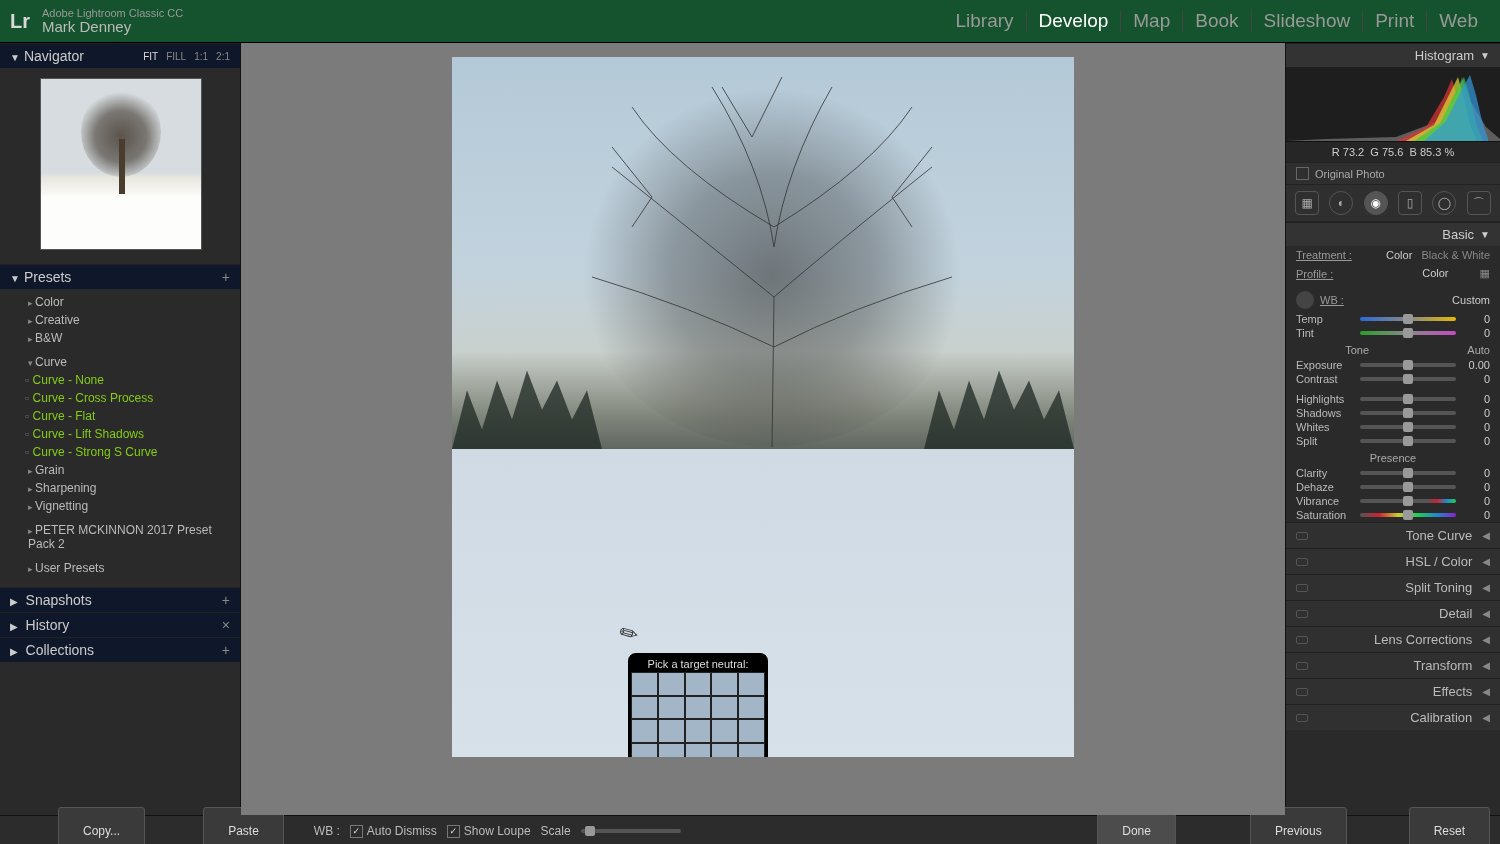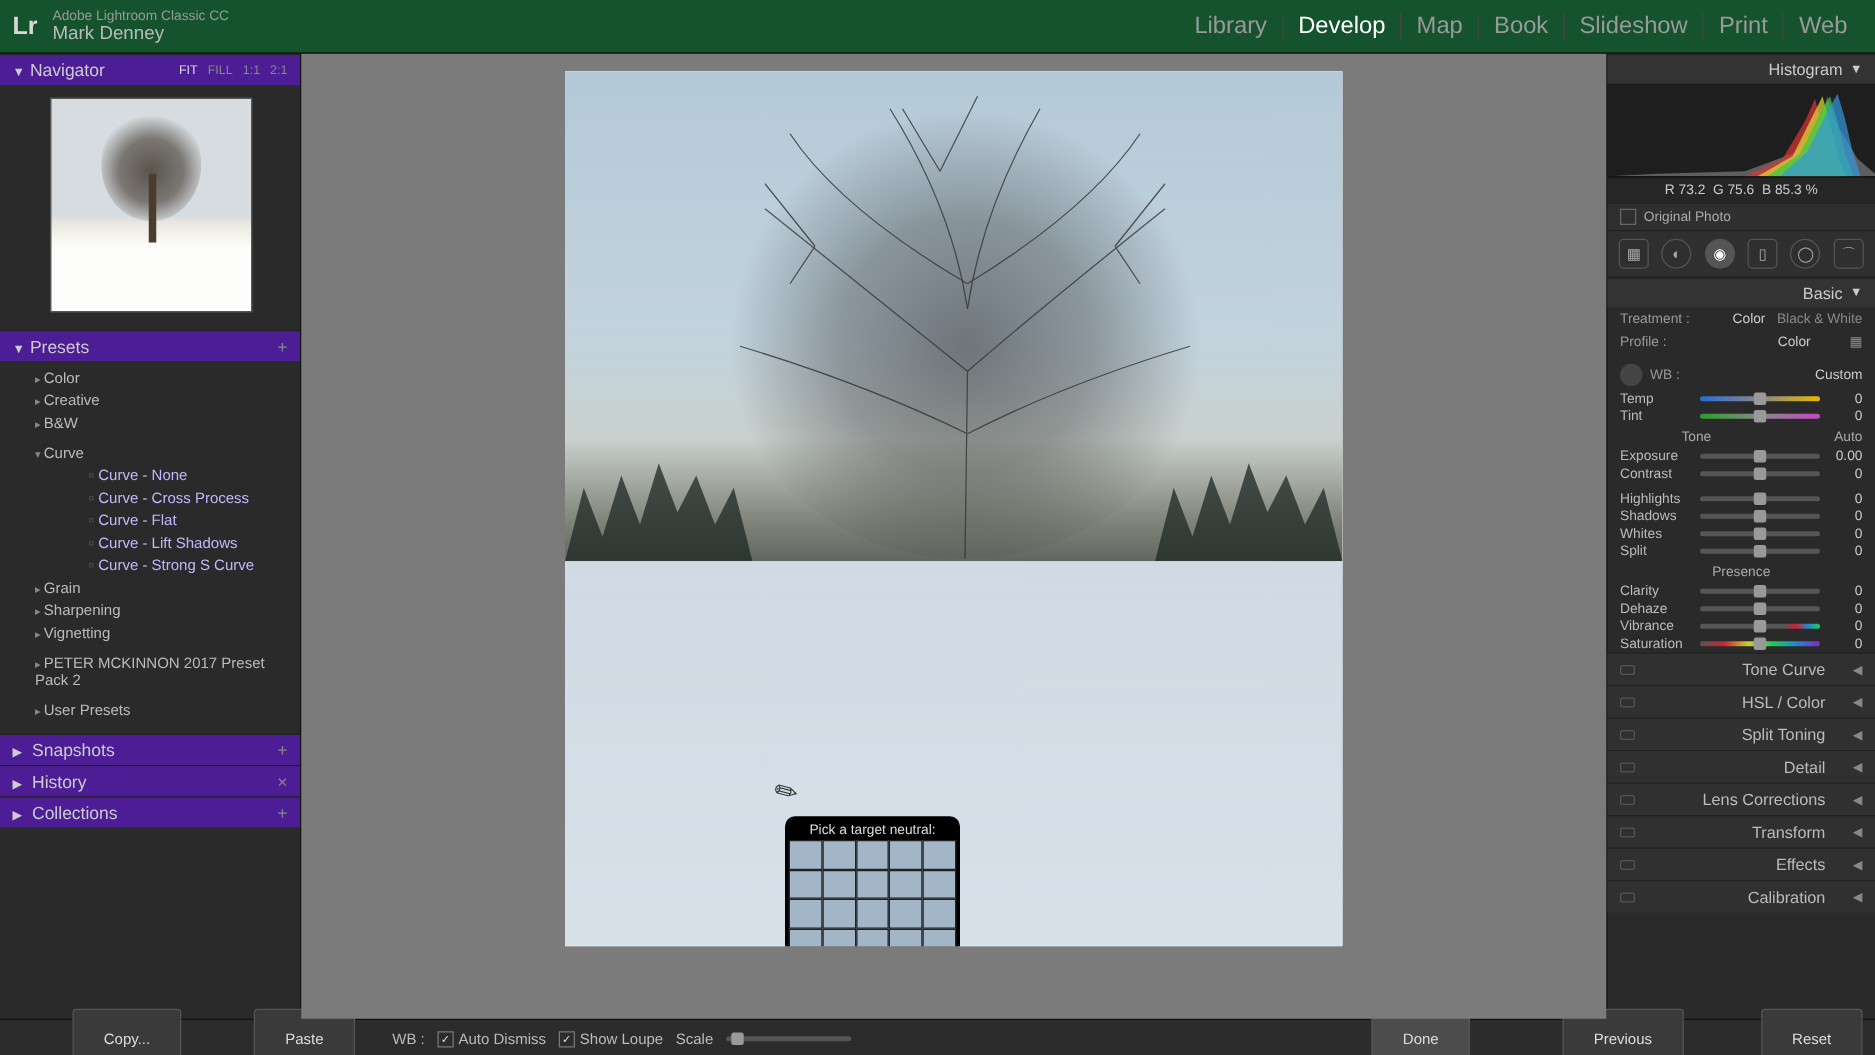--- a/index.html
+++ b/index.html
@@ -56,21 +56,21 @@
     background: #2a2a2a;
     border-right: 1px solid #111;
     display: flex;
     flex-direction: column;
   }
   .panel-section-header {
     display: flex;
     align-items: center;
     justify-content: space-between;
     padding: 4px 10px;
-    background: #4c1d95;
+    background: #0f172a;
     color: #ccc;
     font-size: 14px;
     border-top: 1px solid #222;
   }
   .panel-section-header .tri { font-size: 10px; margin-right: 4px; }
   .nav-zoom { display: flex; gap: 8px; font-size: 10px; color: #888; }
   .nav-zoom span { cursor: pointer; }
   .nav-zoom span.sel { color: #ddd; }
   .nav-thumb-wrap {
     background: #2a2a2a;
@@ -102,22 +102,22 @@
 
   .preset-list { padding: 4px 0 10px 0; font-size: 12px; }
   .preset-item, .preset-subitem {
     padding: 2px 14px 2px 28px;
     color: #bbb;
     cursor: pointer;
   }
   .preset-item::before { content: "▸ "; font-size: 9px; color: #888; }
   .preset-item.open::before { content: "▾ "; }
   .preset-subitem {
-    padding-left: 71px;
-    color: #c4b5fd;
+    padding-left: 25px;
+    color: #84cc16;
   }
   .preset-subitem::before { content: "▫ "; color: #666; }
   .spacer6 { height: 6px; }
 
   
   .center {
     flex: 1;
     background: #7b7b7b;
     position: relative;
     display: flex;
@@ -263,21 +263,21 @@
   }
   .toolstrip span.round { border-radius: 50%; }
   .toolstrip span.active { background: #555; color: #fff; }
 
   .kv-row {
     display: flex;
     justify-content: space-between;
     align-items: center;
     padding: 3px 10px;
   }
-  .kv-row .k { color: #999; }
+  .kv-row .k { color: #999; text-decoration: underline; }
   .kv-row .v, .kv-row .v2 { color: #ccc; }
   .kv-row .v2 { color: #888; }
   .kv-row.clickable { cursor: pointer; }
 
   .slider-row {
     display: flex;
     align-items: center;
     padding: 1px 10px;
   }
   .slider-row .lbl { width: 58px; text-align: left; color: #bbb; padding-right: 6px; }
@@ -314,21 +314,21 @@
   .collapsed-panel {
     display: flex;
     justify-content: flex-end;
     align-items: center;
     padding: 5px 10px;
     background: #303030;
     border-top: 1px solid #222;
     color: #bbb;
     font-size: 13px;
     cursor: pointer;
-    gap: 22px;
+    gap: 10px;
   }
   .collapsed-panel .sw {
     width: 10px; height: 6px;
     border: 1px solid #555;
     border-radius: 2px;
     margin-right: auto;
   }
   .collapsed-panel .tri { font-size: 10px; color: #888; }
 
   

